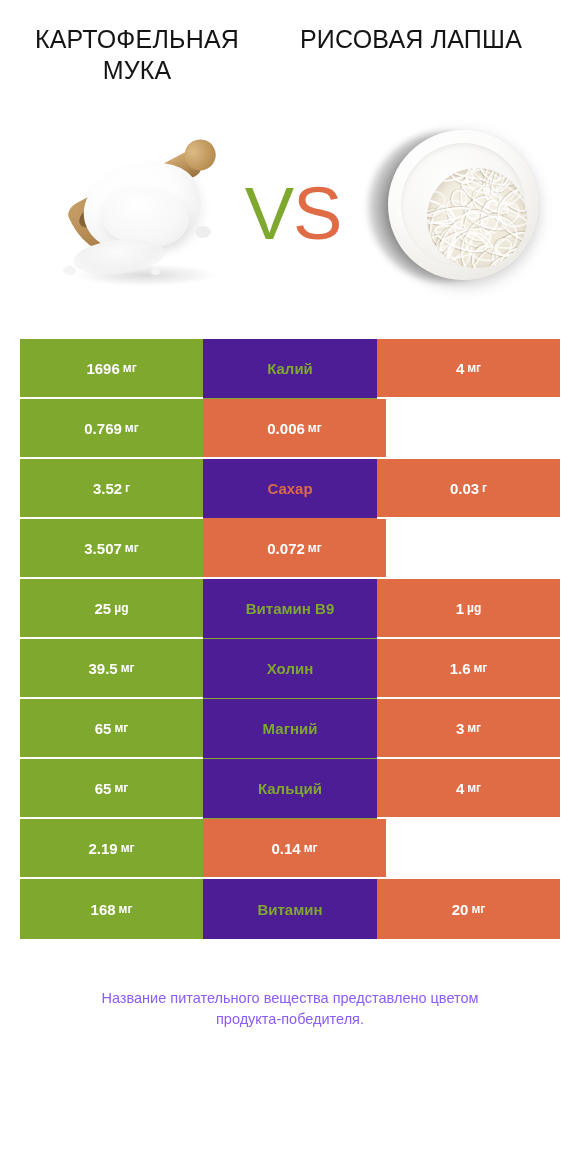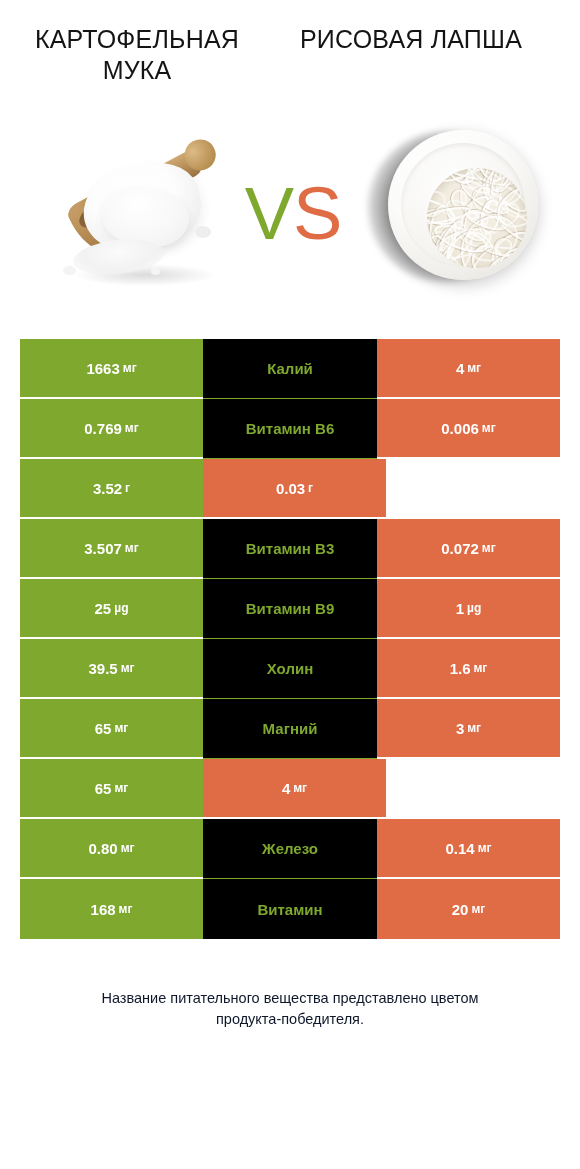--- a/index.html
+++ b/index.html
@@ -214,21 +214,21 @@
   .cell-left {
     width: 183px;
     background: #7FA82E;
     color: #ffffff;
     font-size: 15px;
     font-weight: 700;
     border-bottom: 2px solid #ffffff;
   }
   .cell-mid {
     width: 174px;
-    background: #000000;
+    background: #4c1d95;
     font-size: 15px;
     font-weight: 700;
   }
   .cell-right {
     width: 183px;
     background: #E06C46;
     color: #ffffff;
     font-size: 15px;
     font-weight: 700;
     border-bottom: 2px solid #ffffff;
@@ -257,21 +257,21 @@
   }
 
   
   .footer {
     position: absolute;
     left: 20px; top: 988px;
     width: 540px;
     text-align: center;
     font-size: 14.5px;
     line-height: 21px;
-    color: #0f172a;
+    color: #8b5cf6;
   }
   .footer p { margin: 0; }
   .footer b { font-weight: 700; }
 </style>
 </head>
 <body>
 
 <div class="page">
 
   <div class="titles">
@@ -368,68 +368,63 @@
             </div>
         </div>
       </div>
     </div>
 
   </div>
 
   <div class="table">
       <div class="row">
         <div class="cell cell-left">
-          <span>1663</span>
+          <span>1696</span>
           <span class="unit">мг</span>
         </div>
         <div class="cell cell-mid">
           <div class="mid-inner">
             <span class="label-green">Калий</span>
           </div>
         </div>
         <div class="cell cell-right">
           <span>4</span>
           <span class="unit">мг</span>
         </div>
       </div>
       <div class="row">
         <div class="cell cell-left">
           <span>0.769</span>
           <span class="unit">мг</span>
         </div>
-        <div class="cell cell-mid">
-          <div class="mid-inner">
-            <span class="label-green">Витамин B6</span>
-          </div>
-        </div>
         <div class="cell cell-right">
           <span>0.006</span>
           <span class="unit">мг</span>
         </div>
       </div>
       <div class="row">
         <div class="cell cell-left">
           <span>3.52</span>
           <span class="unit">г</span>
         </div>
+        <div class="cell cell-mid">
+          <div class="mid-inner sep-orange">
+            <span class="label-orange">Сахар</span>
+          </div>
+        </div>
         <div class="cell cell-right">
           <span>0.03</span>
           <span class="unit">г</span>
         </div>
       </div>
       <div class="row">
         <div class="cell cell-left">
           <span>3.507</span>
           <span class="unit">мг</span>
         </div>
-        <div class="cell cell-mid">
-          <div class="mid-inner">
-            <span class="label-green">Витамин B3</span>
-          </div>
-        </div>
         <div class="cell cell-right">
           <span>0.072</span>
           <span class="unit">мг</span>
         </div>
       </div>
       <div class="row">
         <div class="cell cell-left">
           <span>25</span>
           <span class="unit">µg</span>
         </div>
@@ -471,34 +466,34 @@
         <div class="cell cell-right">
           <span>3</span>
           <span class="unit">мг</span>
         </div>
       </div>
       <div class="row">
         <div class="cell cell-left">
           <span>65</span>
           <span class="unit">мг</span>
         </div>
+        <div class="cell cell-mid">
+          <div class="mid-inner">
+            <span class="label-green">Кальций</span>
+          </div>
+        </div>
         <div class="cell cell-right">
           <span>4</span>
           <span class="unit">мг</span>
         </div>
       </div>
       <div class="row">
         <div class="cell cell-left">
-          <span>0.80</span>
-          <span class="unit">мг</span>
-        </div>
-        <div class="cell cell-mid">
-          <div class="mid-inner">
-            <span class="label-green">Железо</span>
-          </div>
+          <span>2.19</span>
+          <span class="unit">мг</span>
         </div>
         <div class="cell cell-right">
           <span>0.14</span>
           <span class="unit">мг</span>
         </div>
       </div>
       <div class="row">
         <div class="cell cell-left">
           <span>168</span>
           <span class="unit">мг</span>

